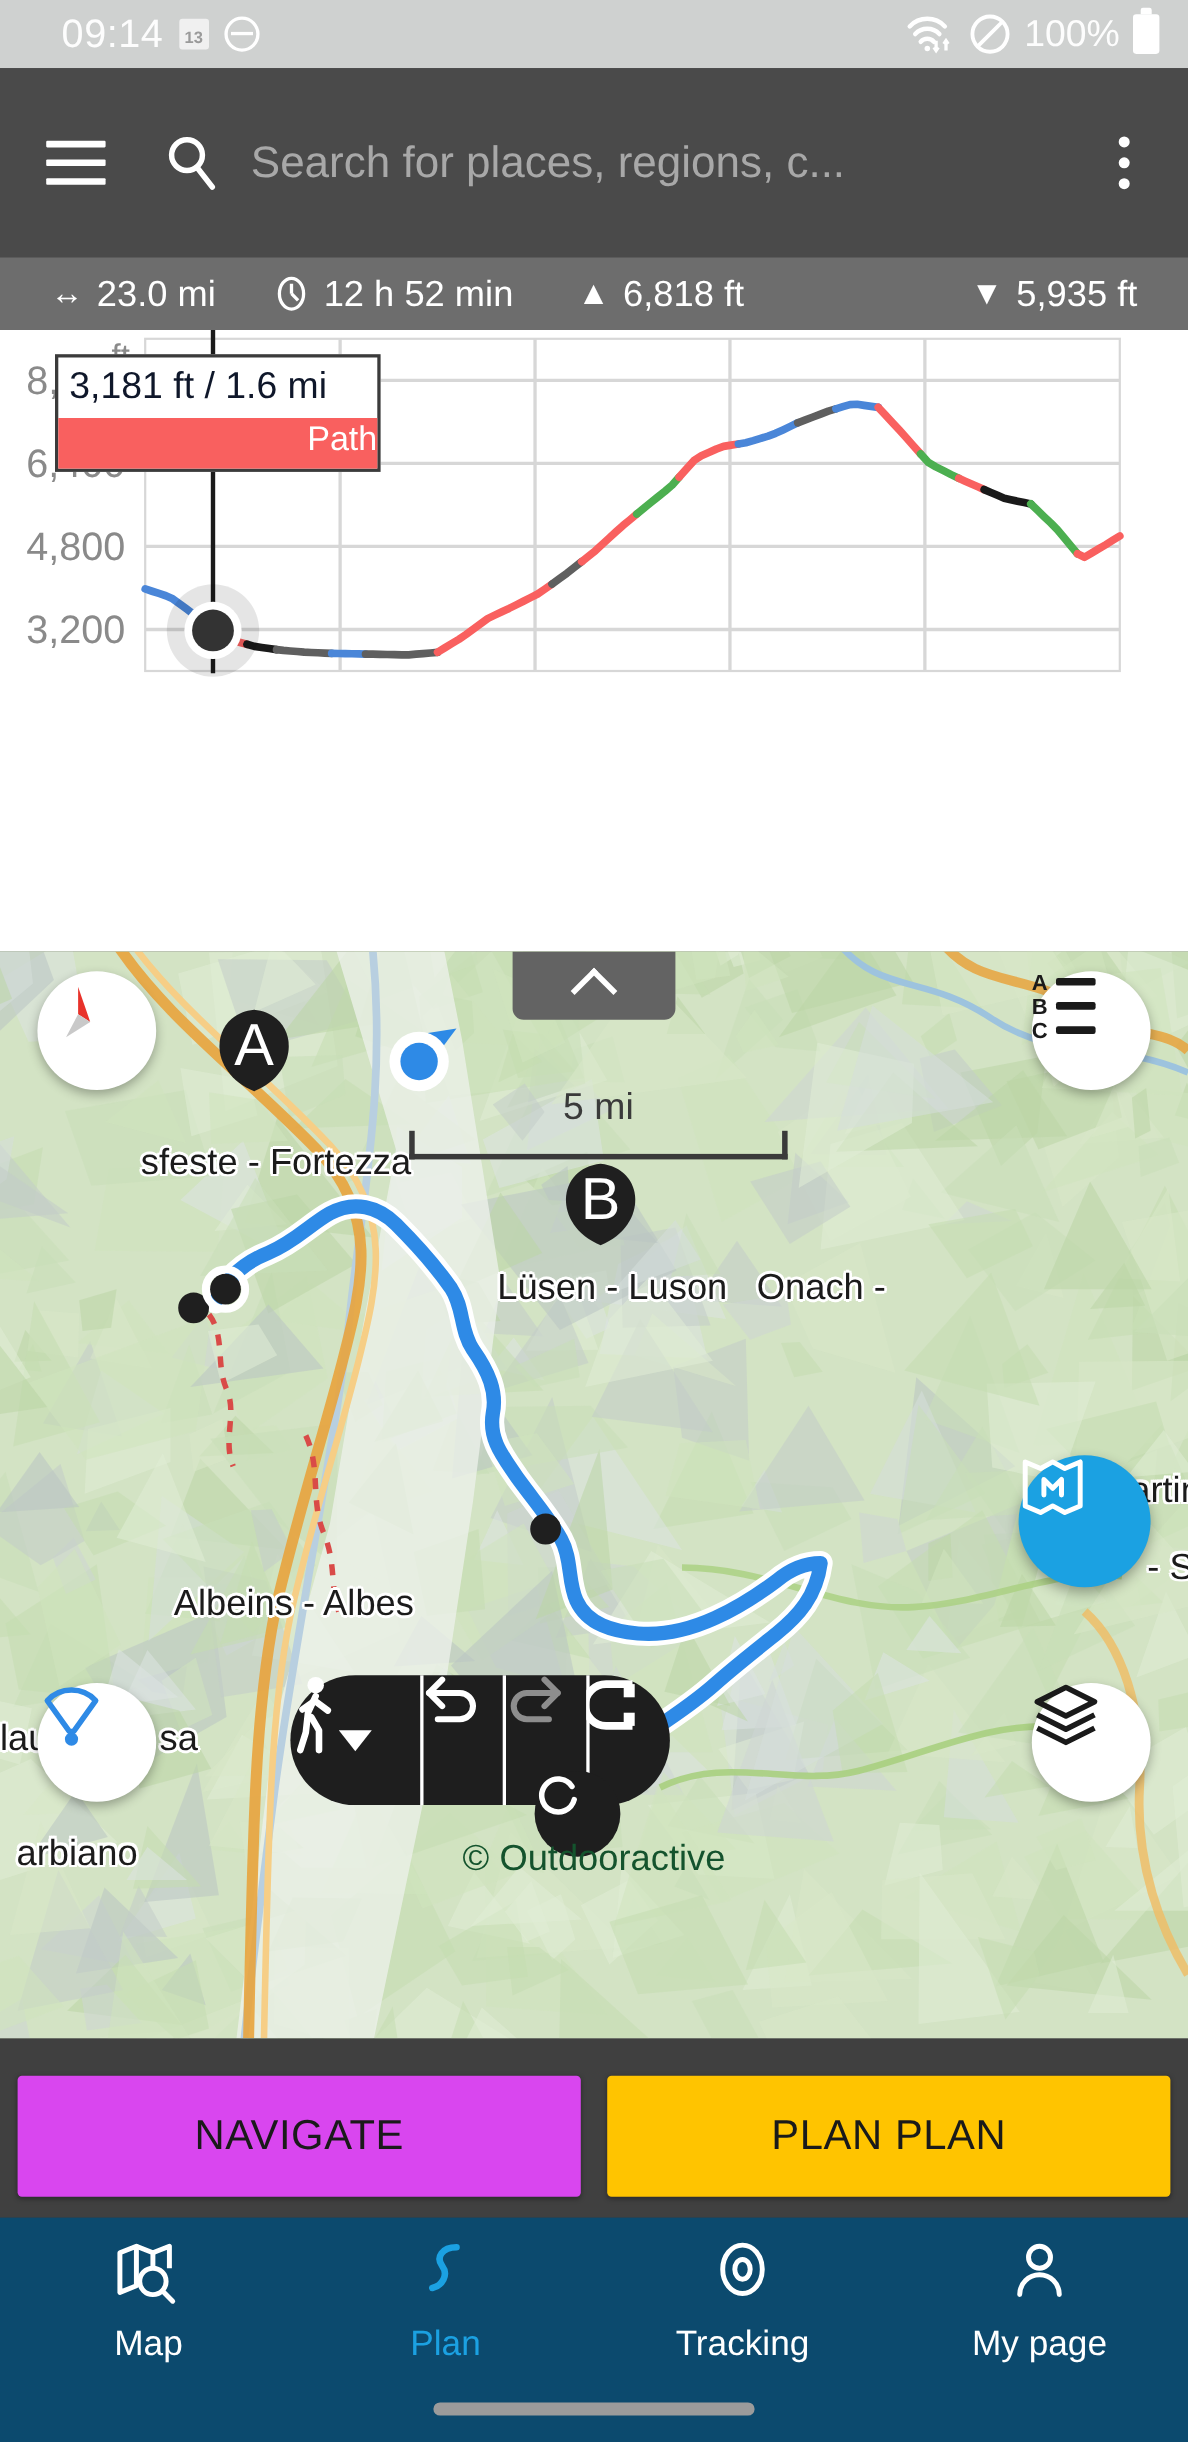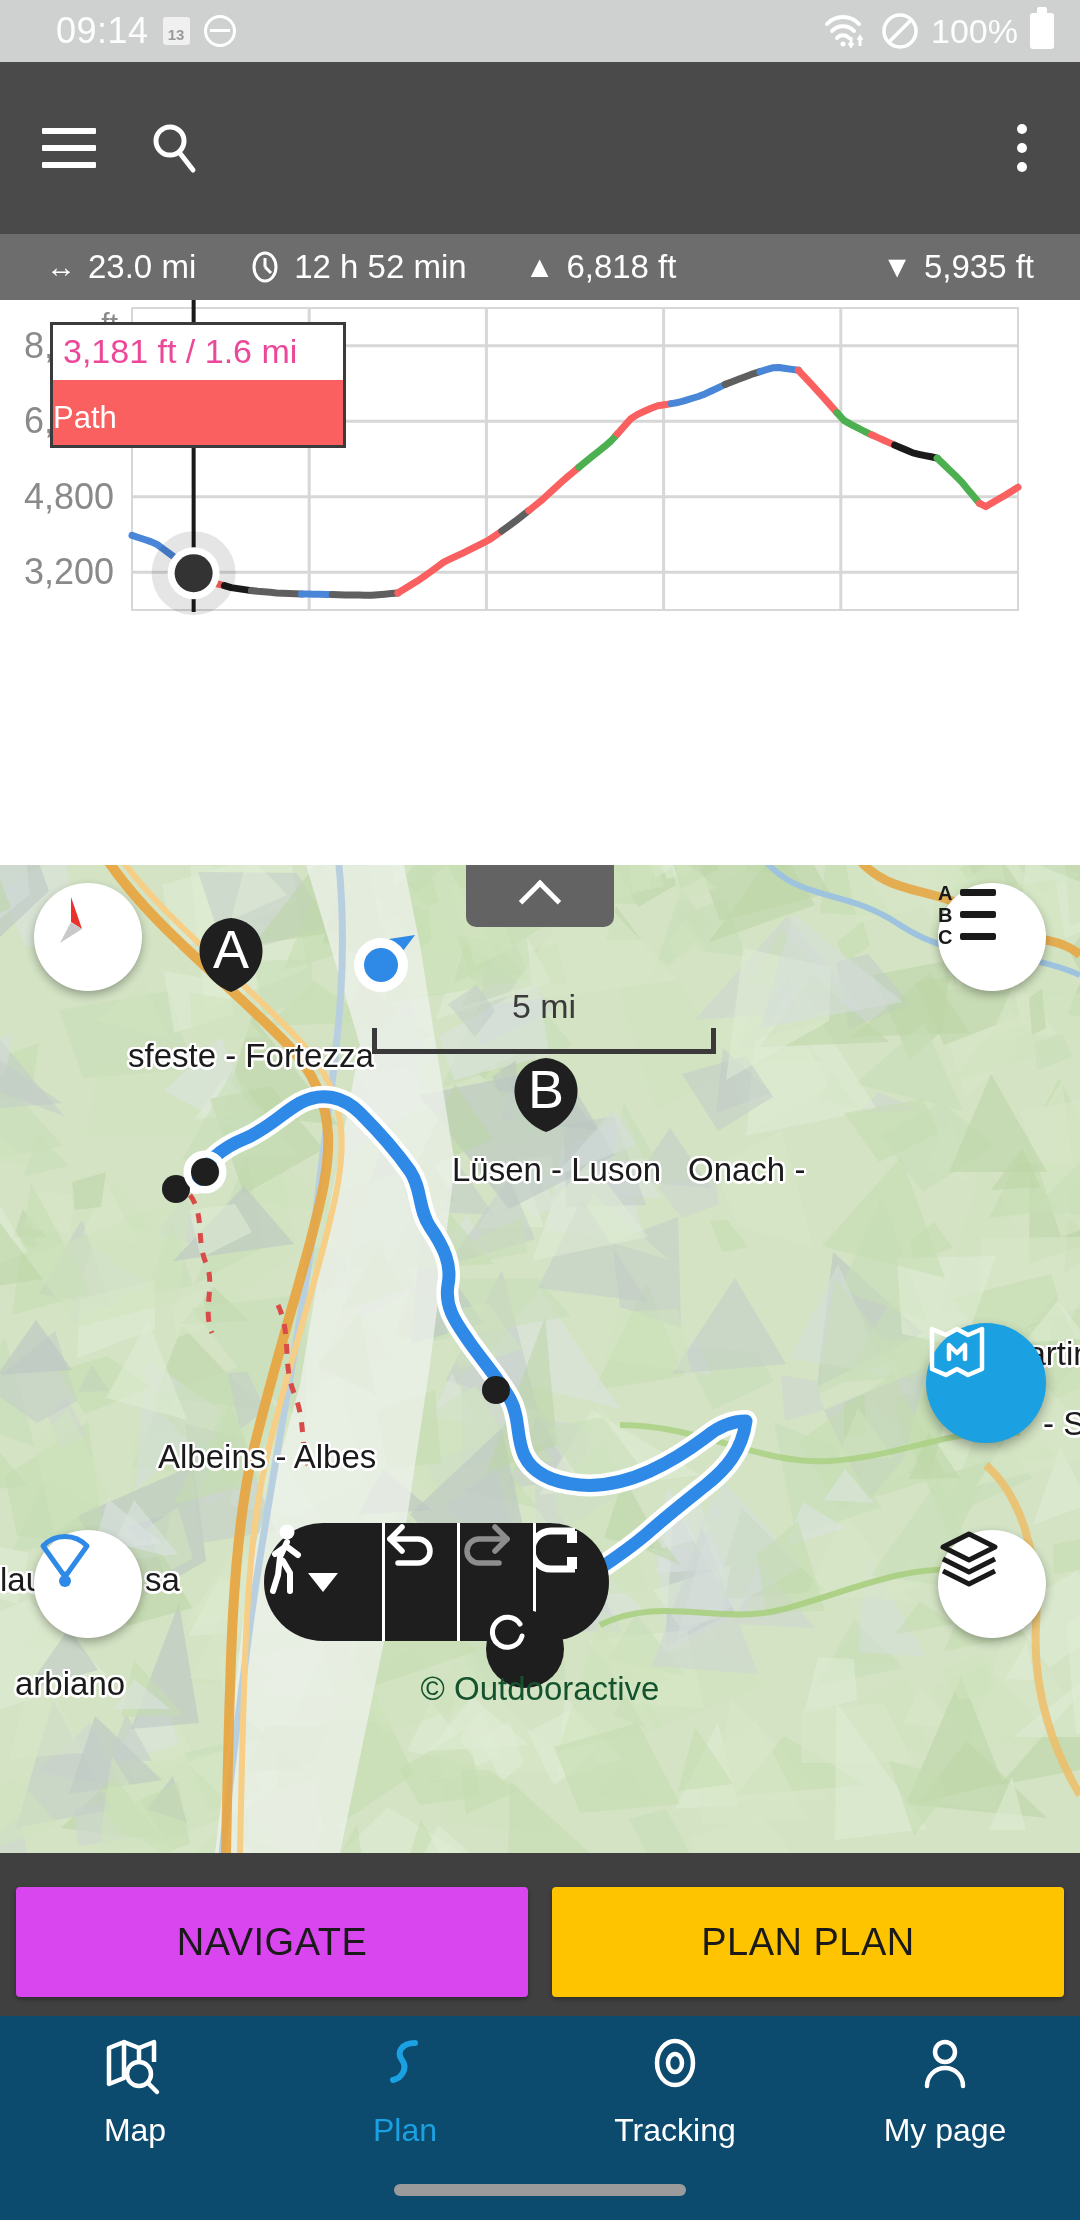--- a/index.html
+++ b/index.html
@@ -79,26 +79,26 @@
   .chartpanel {
     position: absolute; top: 300px; left: 0; width: 1080px; height: 565px;
     background: #ffffff;
   }
   .tooltip {
     position: absolute; left: 50px; top: 22px; width: 296px;
     border: 3px solid #3b3b3b; background: #fff;
     font-size: 0;
   }
   .tooltip .tt-val {
-    display: block; color: #ec4899; font-size: 34px; padding: 7px 10px 9px;
+    display: block; color: #0f172a; font-size: 34px; padding: 7px 10px 9px;
     text-align: left; white-space: nowrap;
   }
   .tooltip .tt-type {
     display: block; background: #f9605f; color: #fff; font-size: 31px;
-    text-align: left; padding: 20px 0 9px;
+    text-align: right; padding: 1px 0 9px;
   }
   .chartsvg { position: absolute; left: 0; top: 0; }
 
   
   .map {
     position: absolute; top: 865px; left: 0; width: 1080px; height: 988px;
     overflow: hidden; background: #cfe0c2;
   }
   .map svg { position: absolute; left: 0; top: 0; }
   .maplabel {
@@ -226,20 +226,21 @@
     <div class="hamburger">
       <span></span>
         <span></span>
         <span></span>
     </div>
     <div class="search-wrap">
       <svg width="52" height="56" viewBox="0 0 52 56">
         <circle cx="22" cy="21" r="14" fill="none" stroke="#fff" stroke-width="5"></circle>
         <line x1="31" y1="32" x2="45" y2="50" stroke="#fff" stroke-width="5" stroke-linecap="round"></line>
       </svg>
+      <span class="search-ph">Search for places, regions, c...</span>
     </div>
     <div class="kebab">
       <i></i>
         <i></i>
         <i></i>
     </div>
   </div>
 
   <div class="statsbar">
     <div class="stat">

